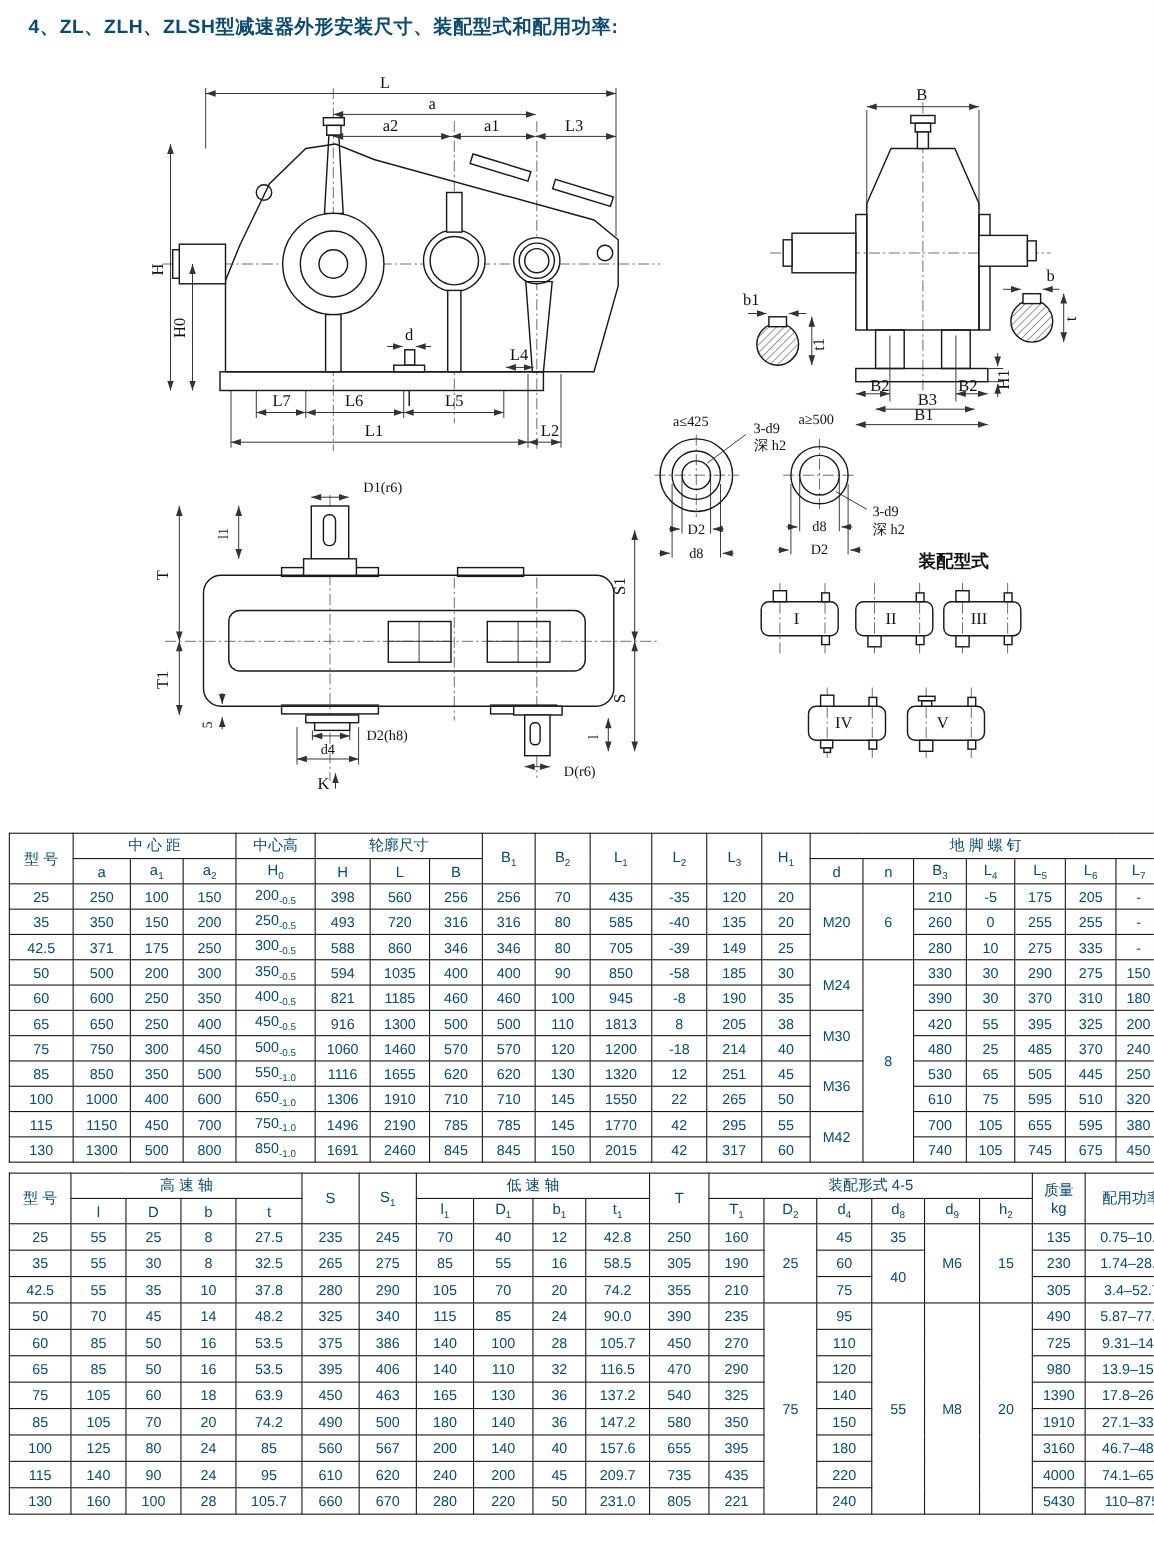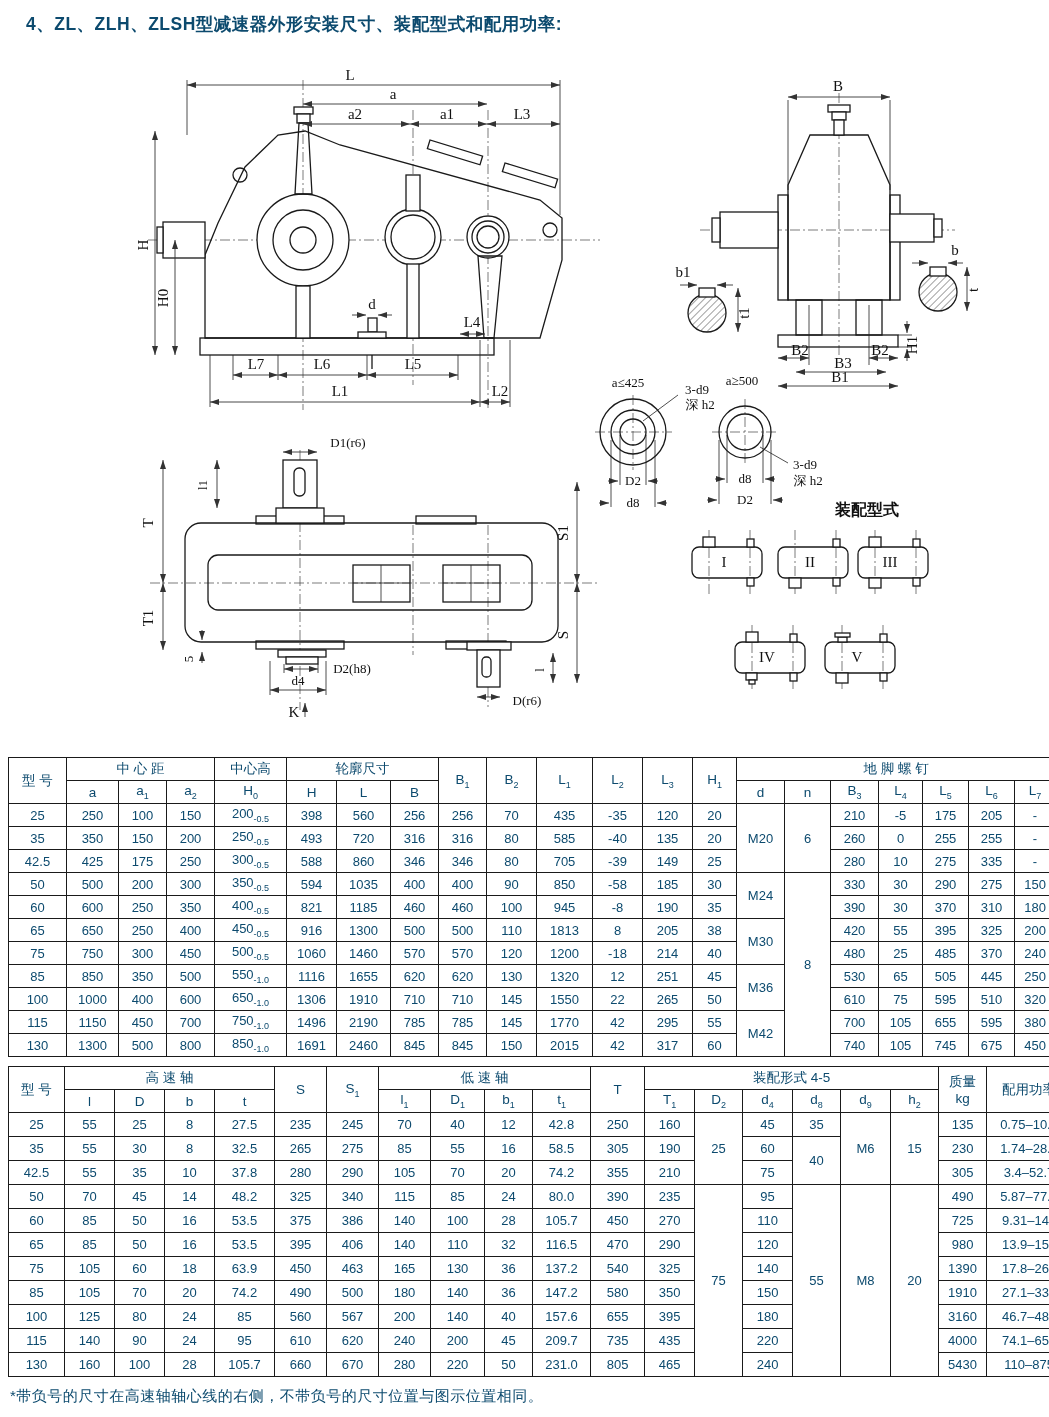--- a/index.html
+++ b/index.html
@@ -429,21 +429,21 @@
           <td>135</td>
           <td>20</td>
           <td>260</td>
           <td>0</td>
           <td>255</td>
           <td>255</td>
           <td>-</td>
         </tr>
         <tr>
           <td>42.5</td>
-          <td>425</td>
+          <td>371</td>
           <td>175</td>
           <td>250</td>
           <td>300<sub>-0.5</sub></td>
           <td>588</td>
           <td>860</td>
           <td>346</td>
           <td>346</td>
           <td>80</td>
           <td>705</td>
           <td>-39</td>
@@ -747,21 +747,21 @@
           <td>50</td>
           <td>70</td>
           <td>45</td>
           <td>14</td>
           <td>48.2</td>
           <td>325</td>
           <td>340</td>
           <td>115</td>
           <td>85</td>
           <td>24</td>
-          <td>80.0</td>
+          <td>90.0</td>
           <td>390</td>
           <td>235</td>
           <td rowspan="8">75</td>
           <td>95</td>
           <td rowspan="8">55</td>
           <td rowspan="8">M8</td>
           <td rowspan="8">20</td>
           <td>490</td>
           <td>5.87–77.2</td>
         </tr>
@@ -879,22 +879,21 @@
           <td>100</td>
           <td>28</td>
           <td>105.7</td>
           <td>660</td>
           <td>670</td>
           <td>280</td>
           <td>220</td>
           <td>50</td>
           <td>231.0</td>
           <td>805</td>
-          <td>465</td>
+          <td>221</td>
           <td>240</td>
           <td>5430</td>
           <td>110–875</td>
         </tr>
       </tbody>
     </table>
 
-  <div class="footnote">*带负号的尺寸在高速轴轴心线的右侧，不带负号的尺寸位置与图示位置相同。</div>
 </div>
 
 </body></html>

